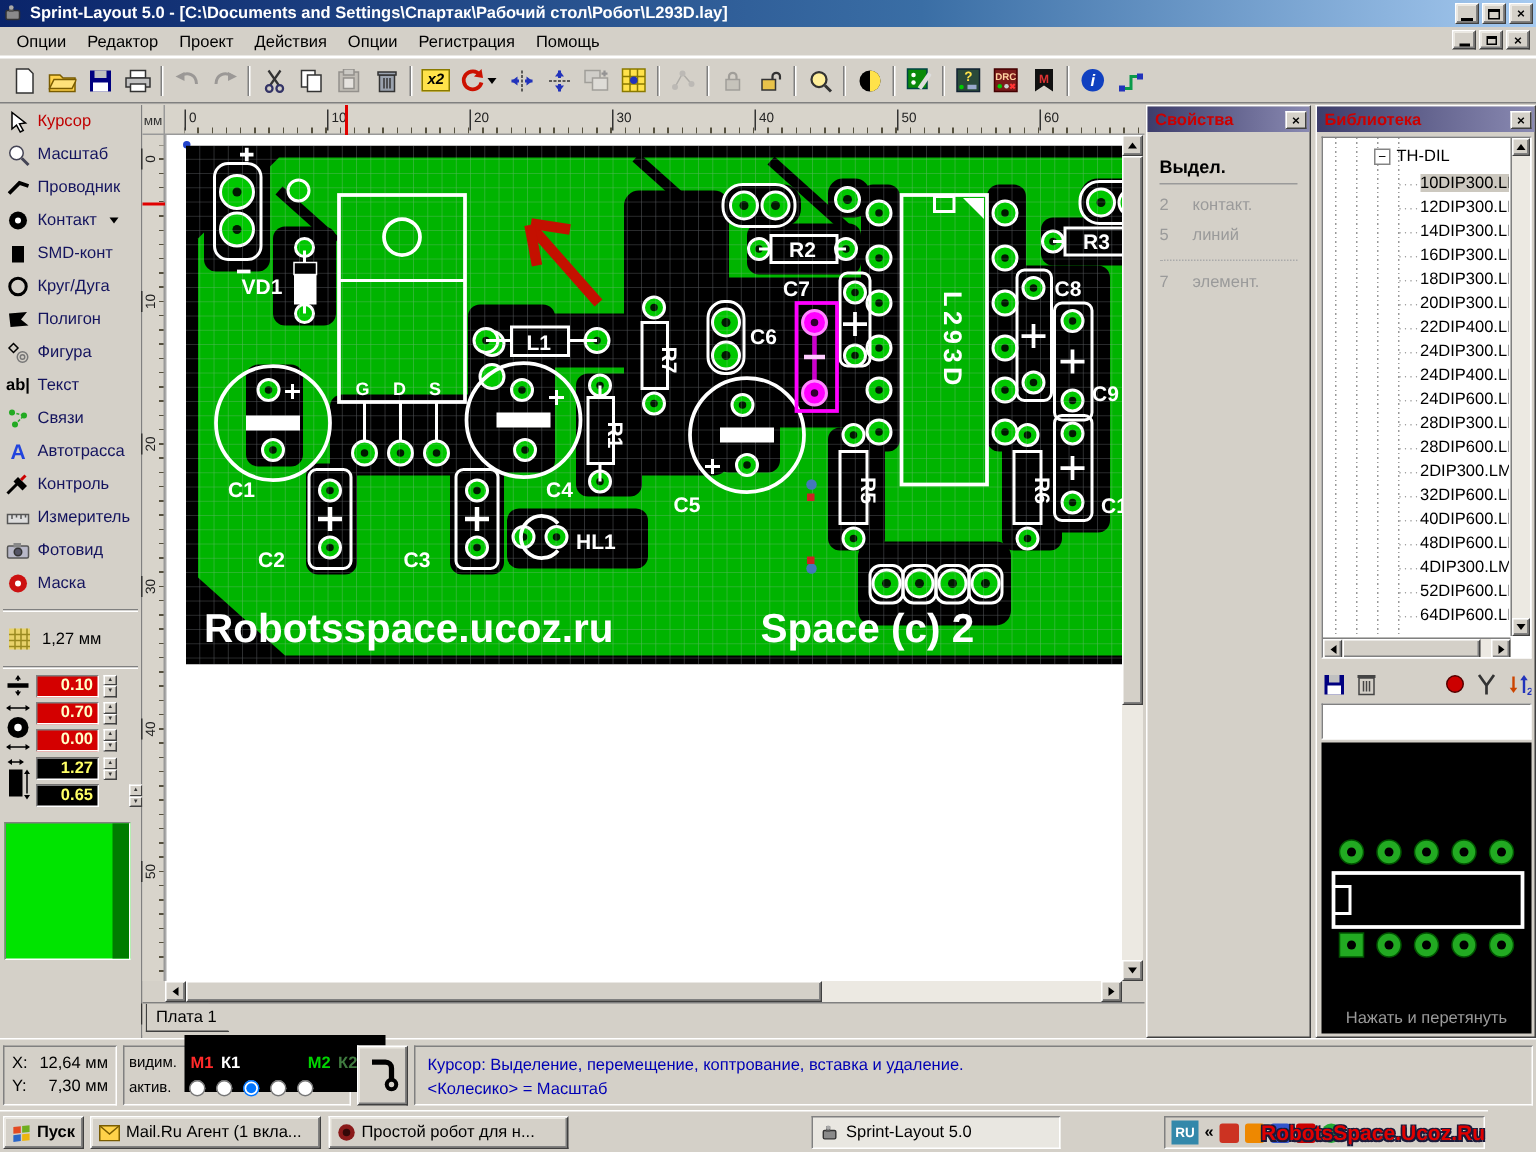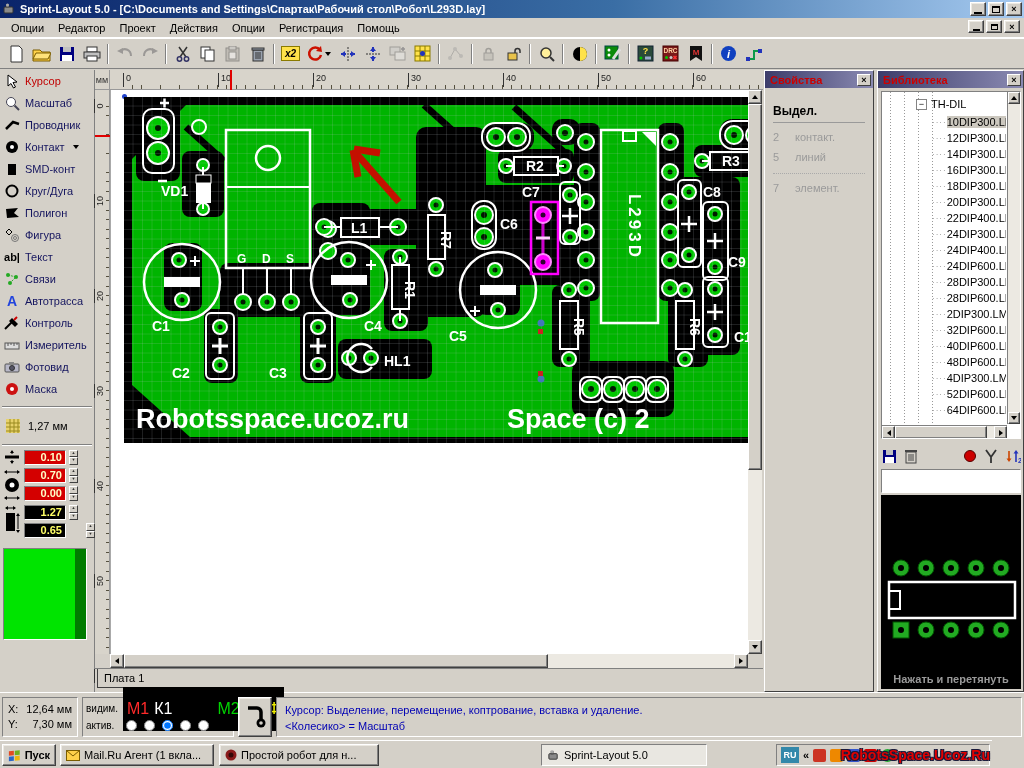--- a/index.html
+++ b/index.html
@@ -91,31 +91,31 @@
   .minus-box { width:11px; height:11px; border:1px solid #848484; background:#fff; font-size:9px; line-height:9px; text-align:center; }
   #tree-items { position:absolute; left:50px; top:22px; right:14px; }
   .tree-item { height:16px; font-size:11px; white-space:nowrap; overflow:hidden; display:flex; align-items:center; }
   .tree-item .dots { color:#999; font-size:8px; letter-spacing:1px; }
   .tree-item.selected .tlabel { background:#ccc8bf; }
   #tree-vsb { position:absolute; right:0; top:0; width:13px; bottom:14px; background:#ece9e2; border-left:1px solid #808080; }
   #tree-hsb { position:absolute; left:0; bottom:0; right:13px; height:13px; background:#ece9e2; border-top:1px solid #808080; }
   #tree-hsb .thumb { position:absolute; left:13px; top:0; width:92px; height:13px; }
   #lib-icons { position:absolute; left:4px; top:374px; width:139px; height:22px; display:flex; align-items:center; gap:7px; }
   #lib-preview-strip { position:absolute; left:3px; top:398px; width:140px; height:24px; background:#fff; border:1px solid; border-color:#808080 #fff #fff #808080; }
-  #lib-preview { position:absolute; left:3px; top:424px; width:140px; height:194px; background:#000;font-weight:bold; }
+  #lib-preview { position:absolute; left:3px; top:424px; width:140px; height:194px; background:#000; }
   #lib-hint { position:absolute; left:0; bottom:4px; width:100%; text-align:center; color:#9a9a9a; font-size:11px; }
 
   
   #statusbar { position:absolute; left:0; top:692px; width:1024px; height:46px; background:#d4d0c8; border-top:1px solid #fff; }
   .sb-panel { position:absolute; top:4px; height:40px; }
   #sb-xy { left:2px; width:76px; padding:4px 5px; }
   #sb-xy .row { display:flex; justify-content:space-between; font-size:11px; line-height:15px; }
   #sb-layers { left:82px; width:152px; padding:2px 3px; display:grid; grid-template-columns:37px 1fr 12px; grid-template-rows:17px 17px; align-items:center; }
   #sb-layers .lab { font-size:10px; }
-  #layerbox { background:#000; display:flex; gap:5px; padding:13px 4px; font-weight:normal; font-size:16px; }
+  #layerbox { background:#000; display:flex; gap:5px; padding:13px 4px; font-weight:bold; font-size:11px; }
   #radios { display:flex; gap:7px; padding-left:3px; }
   #radios input { width:11px; height:11px; margin:0; }
   #sb-help { font-weight:bold; font-size:12px; grid-row:2; grid-column:3; }
   #sb-tool { left:238px; width:34px; display:flex; align-items:center; justify-content:center; }
   #sb-msg { left:276px; width:746px; padding:4px 8px; color:#0000b4; font-size:11px; line-height:16px; }
 
   
   #taskbar { position:absolute; left:0; top:740px; width:992px; height:28px; background:#d4d0c8; border-top:1px solid #fff; }
   .task { position:absolute; top:3px; height:22px; display:flex; align-items:center; gap:4px; padding:0 5px; font-size:11px; white-space:nowrap; overflow:hidden; }
   .task.active { background:#e9e7e1; border-color:#808080 #fff #fff #808080; box-shadow:none; font-weight:normal; }

